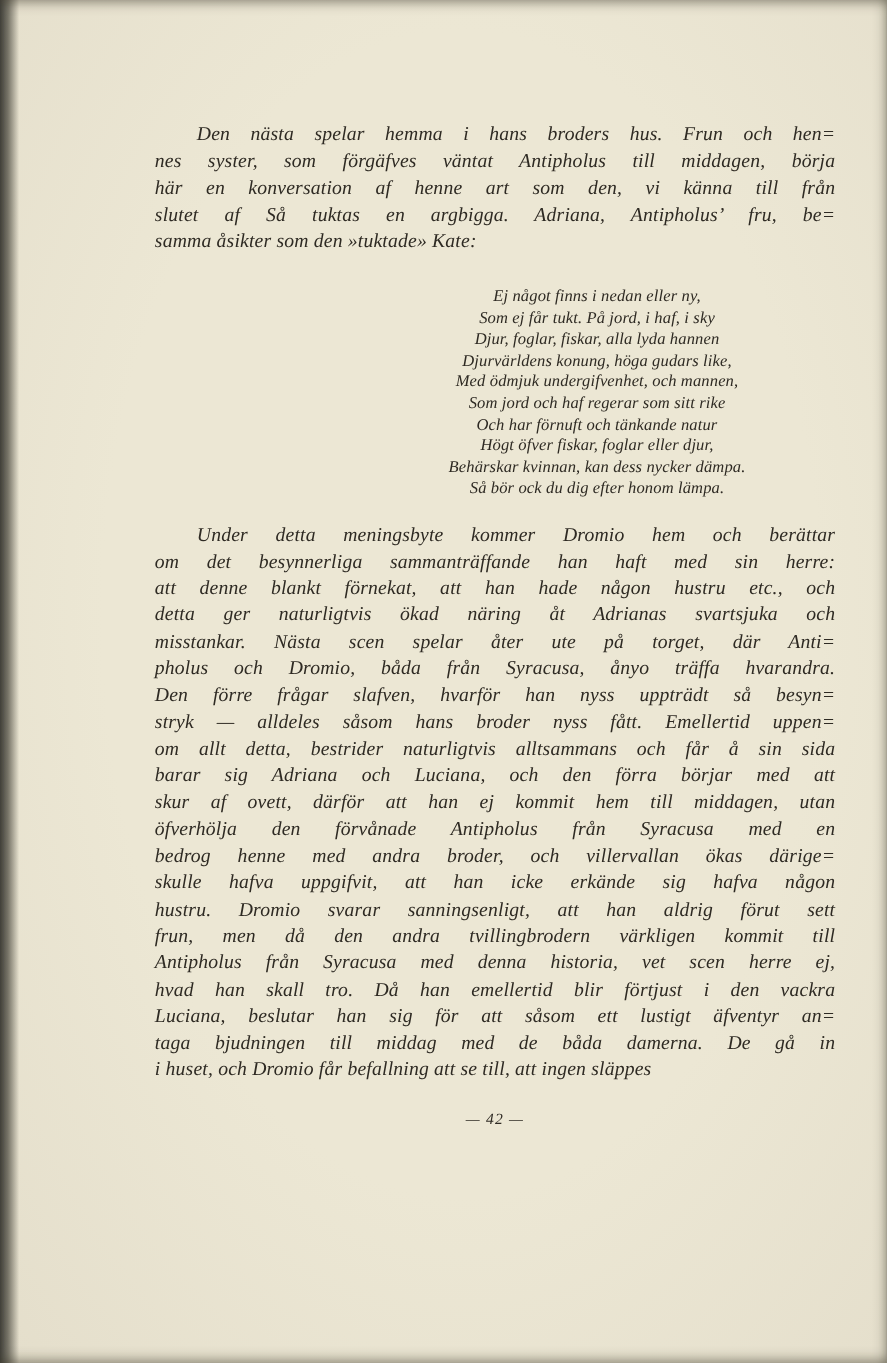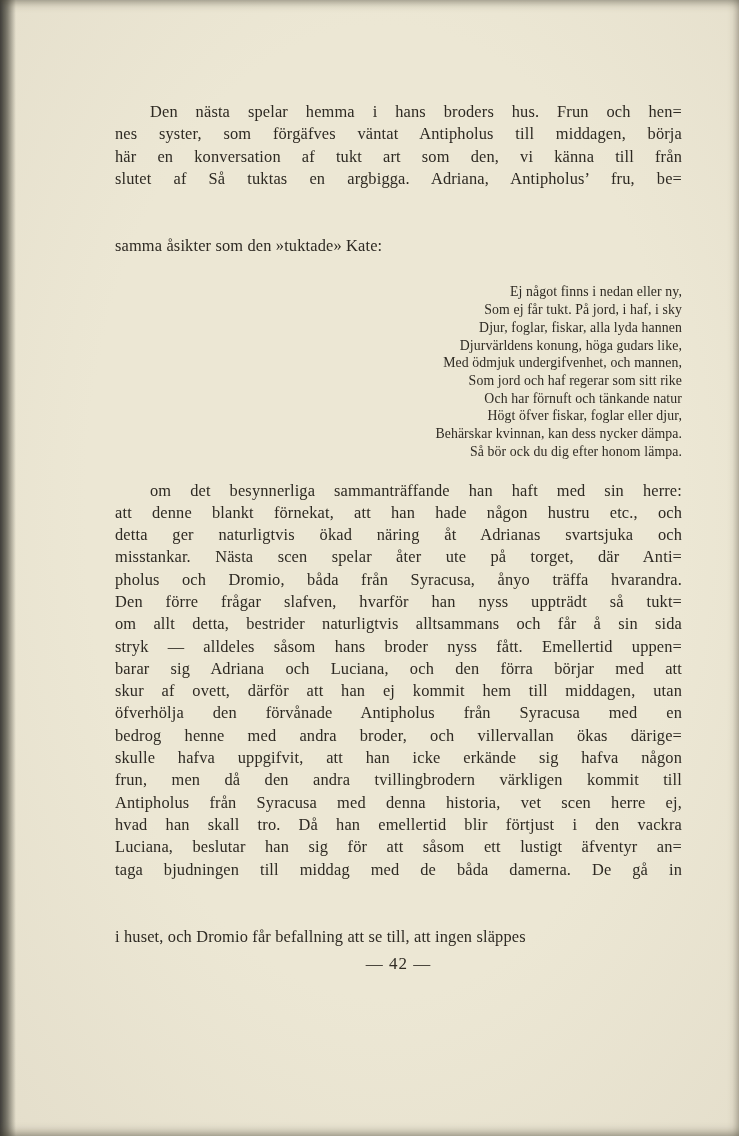--- a/index.html
+++ b/index.html
@@ -22,90 +22,93 @@
   
   .page .edge-vignette {
     position: absolute; inset: 0; pointer-events: none;
     box-shadow:
       inset 0 7px 10px -5px rgba(70,65,52,.55),
       inset 0 -8px 10px -5px rgba(70,65,52,.50),
       inset -8px 0 10px -6px rgba(70,65,52,.35);
   }
   .text-column {
     position: absolute;
-    left: 115px; top: 101px; width: 567px;
+    left: 129px; top: 101px; width: 567px;
     color: #2e2a23;
     font-size: 16.4px;
     line-height: 22.3px;
     letter-spacing: 0.15px;
+    font-style: italic;
   }
   .paragraph .line {
     text-align: justify;
     text-align-last: justify;
     white-space: normal;
   }
-  .paragraph .line:last-child { text-align-last: left; margin-top: 45px; }
+  .paragraph .line:last-child { text-align-last: left; }
   .paragraph .line:first-child { text-indent: 35px; }
   .verse {
     margin: 26px 0 19px 170px;
     font-size: 13.8px;
     line-height: 17.7px;
     letter-spacing: 0.1px;
   }
-  .verse .verse-line { text-align: right; }
+  .verse .verse-line { text-align: center; }
   .page-number {
-    margin-top: 5px;
+    margin-top: 19px;
     text-align: center;
-    font-size: 17px;
+    font-size: 13px;
     letter-spacing: 1px;
   }
 </style>
 </head>
 <body>
 
 <div class="page">
   <div class="edge-left"></div>
 
   <div class="text-column">
 
     <div class="paragraph">
         <div class="line">Den nästa spelar hemma i hans broders hus.  Frun och hen=</div>
         <div class="line">nes syster, som förgäfves väntat Antipholus till middagen, börja</div>
-        <div class="line">här en konversation af tukt art som den, vi känna till från</div>
+        <div class="line">här en konversation af henne art som den, vi känna till från</div>
         <div class="line">slutet af Så tuktas en argbigga.  Adriana, Antipholus’ fru, be=</div>
         <div class="line">samma åsikter som den »tuktade» Kate:</div>
       </div>
 
     <div class="verse">
         <div class="verse-line">Ej något finns i nedan eller ny,</div>
         <div class="verse-line">Som ej får tukt.  På jord, i haf, i sky</div>
         <div class="verse-line">Djur, foglar, fiskar, alla lyda hannen</div>
         <div class="verse-line">Djurvärldens konung, höga gudars like,</div>
         <div class="verse-line">Med ödmjuk undergifvenhet, och mannen,</div>
         <div class="verse-line">Som jord och haf regerar som sitt rike</div>
         <div class="verse-line">Och har förnuft och tänkande natur</div>
         <div class="verse-line">Högt öfver fiskar, foglar eller djur,</div>
         <div class="verse-line">Behärskar kvinnan, kan dess nycker dämpa.</div>
         <div class="verse-line">Så bör ock du dig efter honom lämpa.</div>
       </div>
 
     <div class="paragraph">
+        <div class="line">Under detta meningsbyte kommer Dromio hem och berättar</div>
         <div class="line">om det besynnerliga sammanträffande han haft med sin herre:</div>
         <div class="line">att denne blankt förnekat, att han hade någon hustru etc., och</div>
         <div class="line">detta ger naturligtvis ökad näring åt Adrianas svartsjuka och</div>
         <div class="line">misstankar.  Nästa scen spelar åter ute på torget, där Anti=</div>
         <div class="line">pholus och Dromio, båda från Syracusa, ånyo träffa hvarandra.</div>
-        <div class="line">Den förre frågar slafven, hvarför han nyss uppträdt så tukt=</div>
+        <div class="line">Den förre frågar slafven, hvarför han nyss uppträdt så besyn=</div>
+        <div class="line">stryk — alldeles såsom hans broder nyss fått.  Emellertid uppen=</div>
         <div class="line">om allt detta, bestrider naturligtvis alltsammans och får å sin sida</div>
-        <div class="line">stryk — alldeles såsom hans broder nyss fått.  Emellertid uppen=</div>
         <div class="line">barar sig Adriana och Luciana, och den förra börjar med att</div>
         <div class="line">skur af ovett, därför att han ej kommit hem till middagen, utan</div>
         <div class="line">öfverhölja den förvånade Antipholus från Syracusa med en</div>
         <div class="line">bedrog henne med andra broder, och villervallan ökas därige=</div>
         <div class="line">skulle hafva uppgifvit, att han icke erkände sig hafva någon</div>
+        <div class="line">hustru.  Dromio svarar sanningsenligt, att han aldrig förut sett</div>
         <div class="line">frun, men då den andra tvillingbrodern värkligen kommit till</div>
         <div class="line">Antipholus från Syracusa med denna historia, vet scen herre ej,</div>
         <div class="line">hvad han skall tro.  Då han emellertid blir förtjust i den vackra</div>
         <div class="line">Luciana, beslutar han sig för att såsom ett lustigt äfventyr an=</div>
         <div class="line">taga bjudningen till middag med de båda damerna.  De gå in</div>
         <div class="line">i huset, och Dromio får befallning att se till, att ingen släppes</div>
       </div>
 
     <div class="page-number">— 42 —</div>
   </div>

